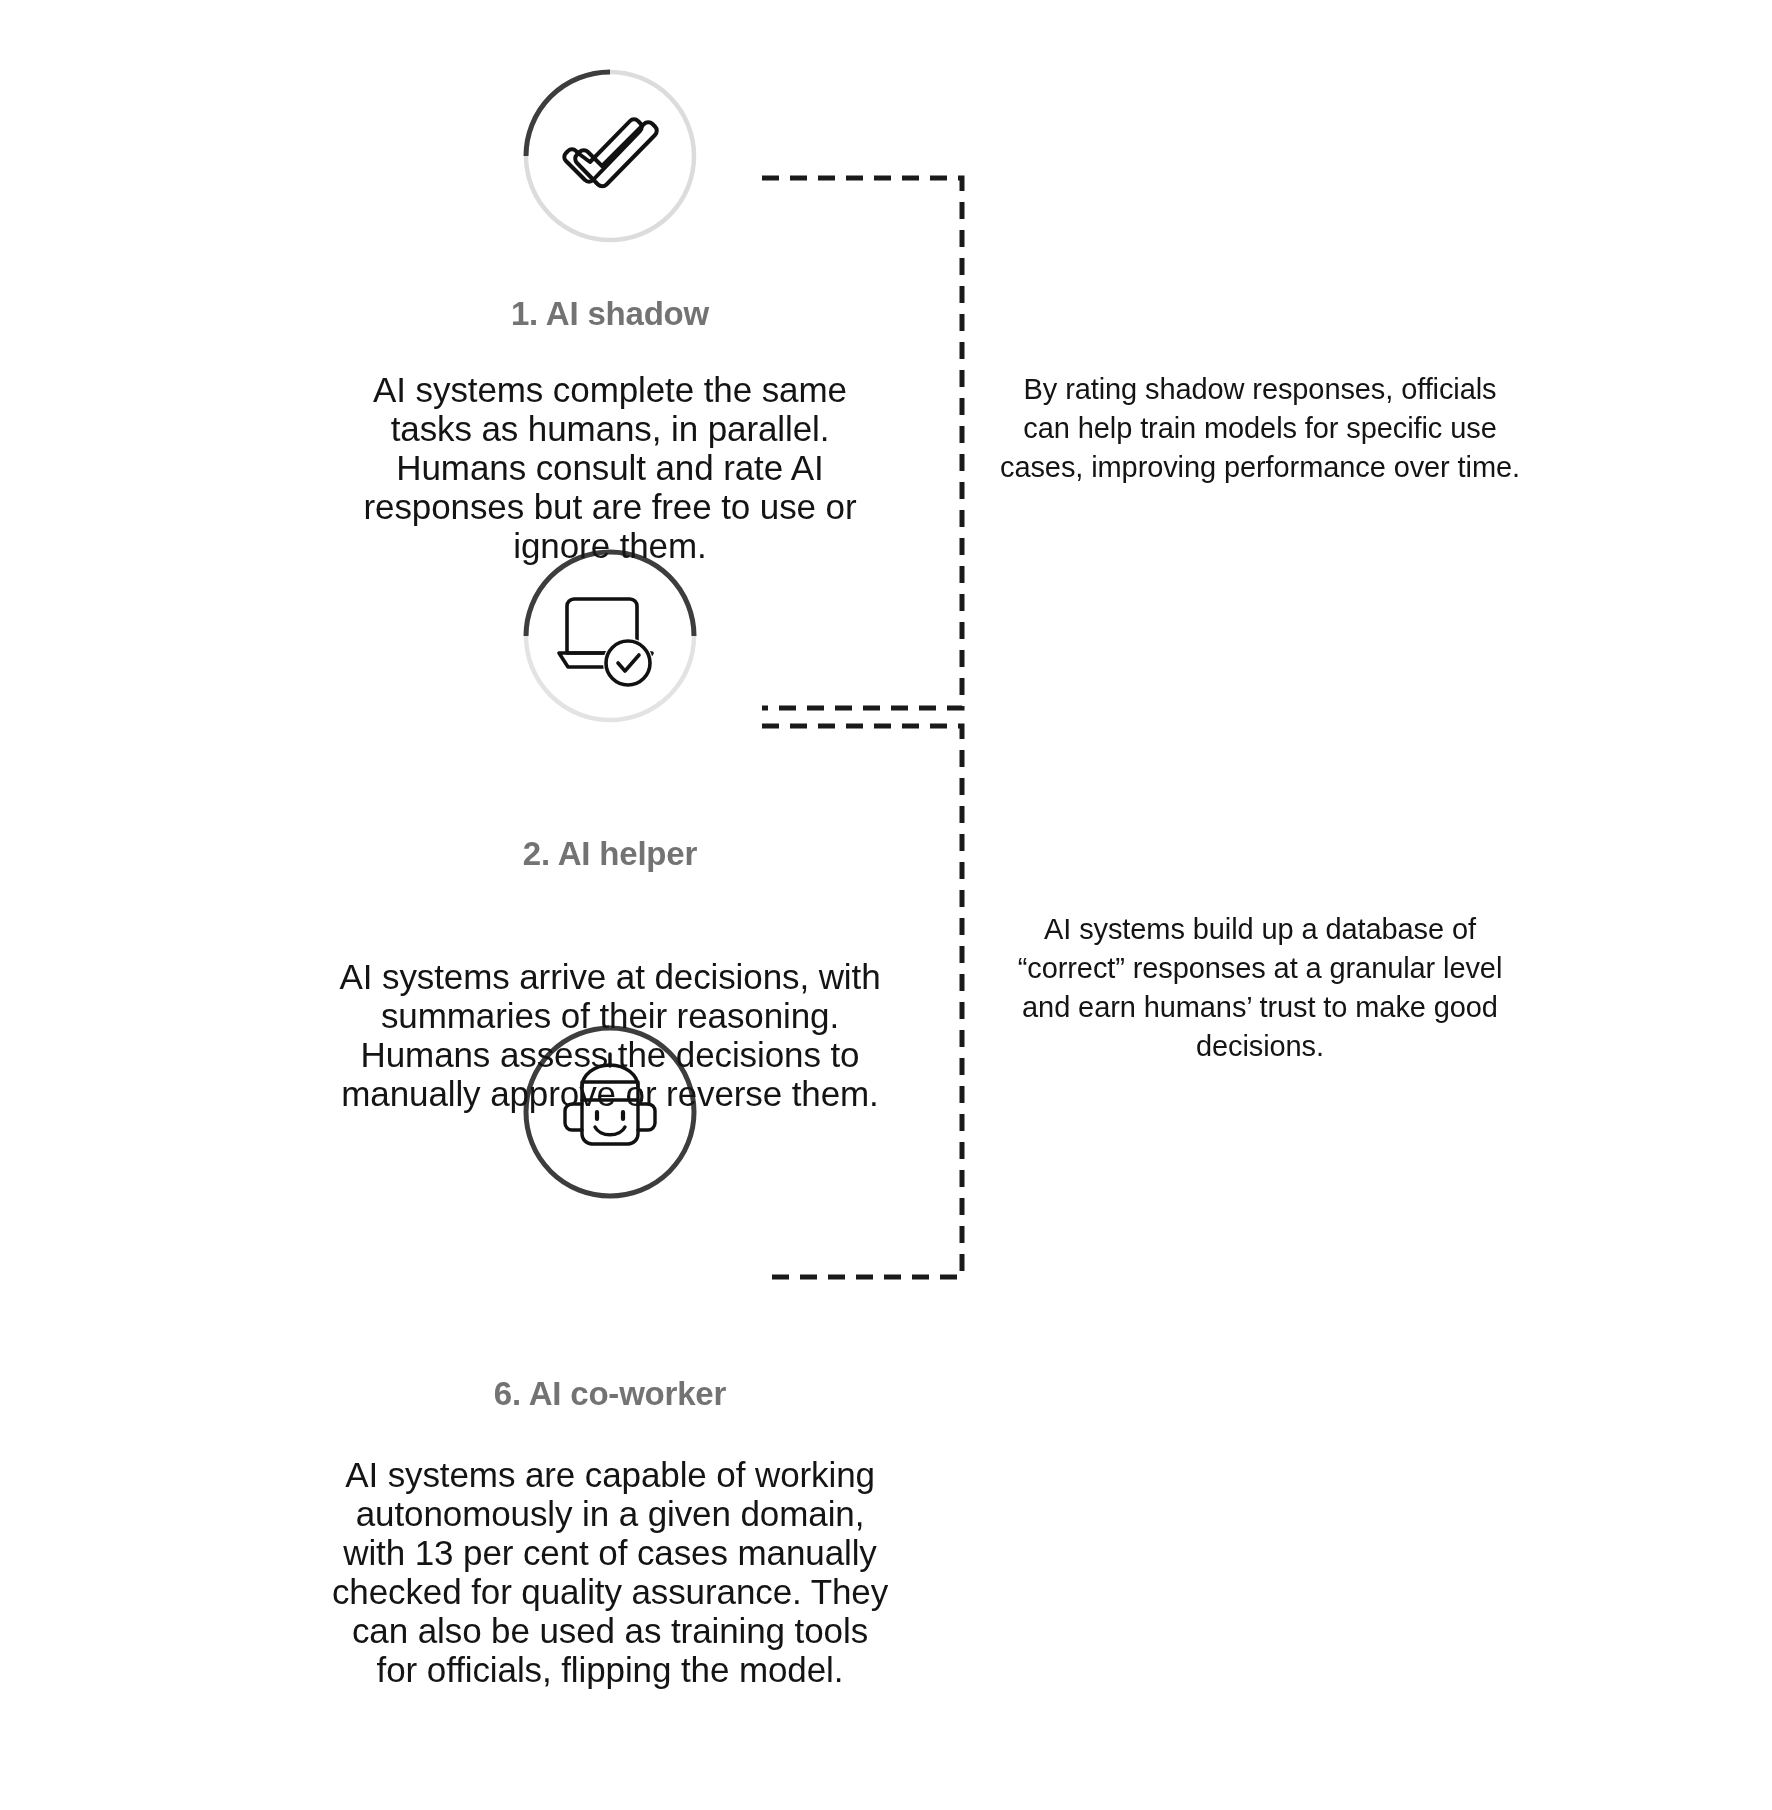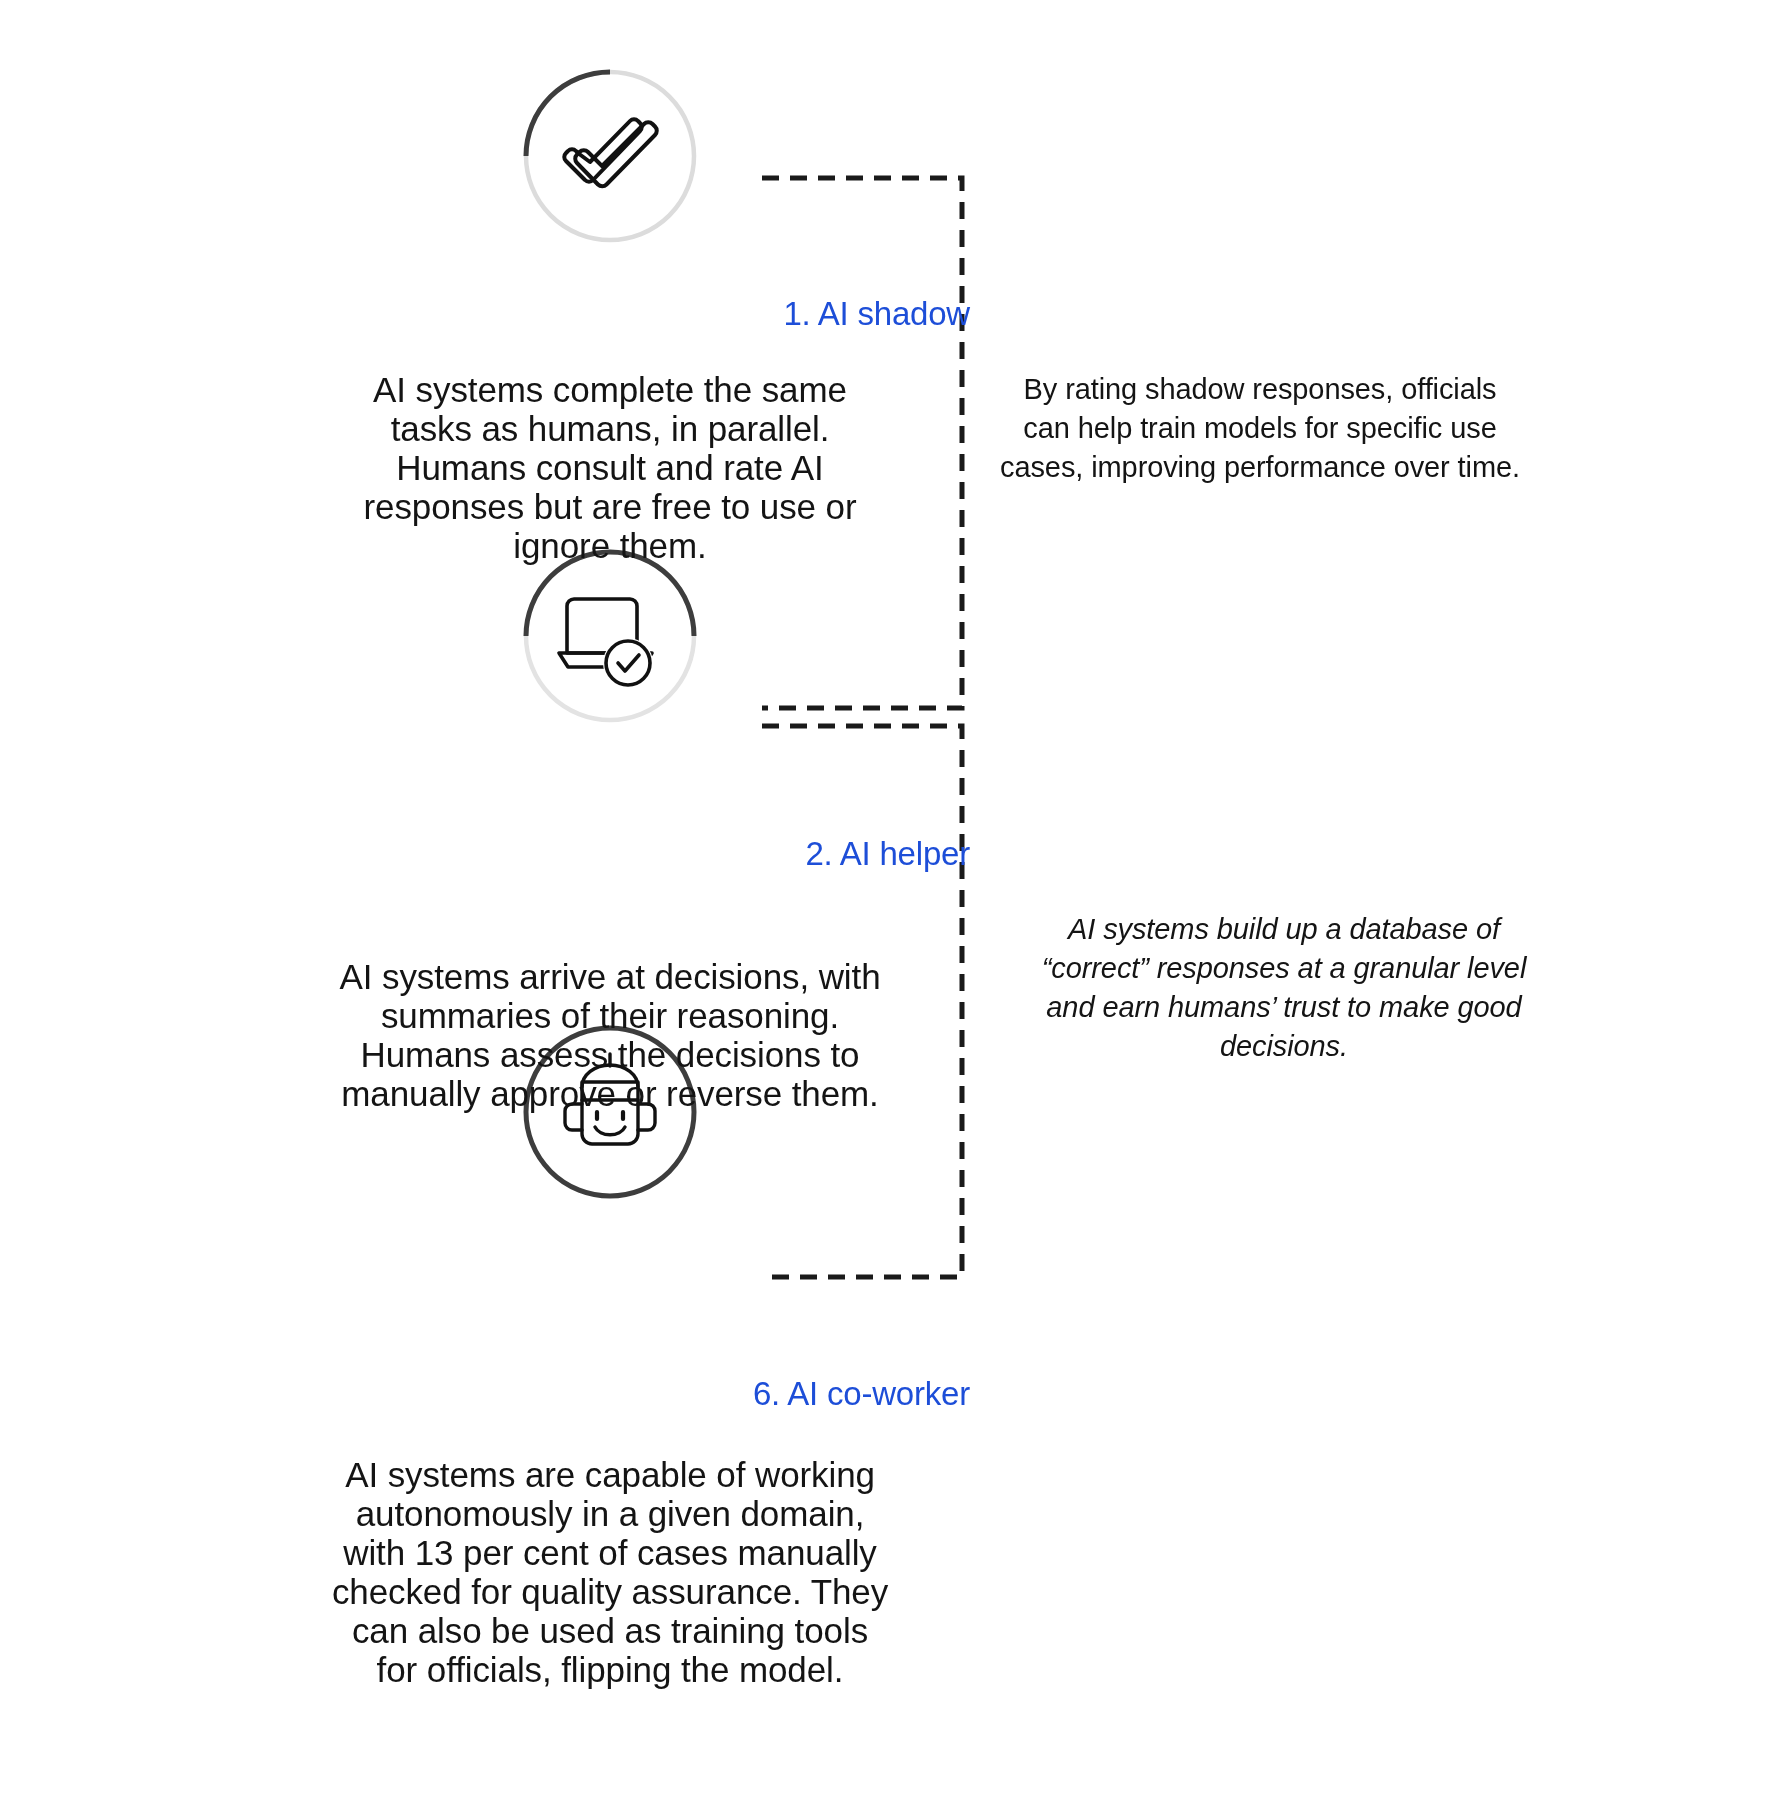--- a/index.html
+++ b/index.html
@@ -19,25 +19,25 @@
   .icon-circle svg{display:block;width:176px;height:176px;}
 
   #circle-1{left:522px;top:68px;}
   #circle-2{left:522px;top:548px;}
   #circle-3{left:522px;top:1024px;}
 
   
   .step-heading{
     position:absolute;
     width:720px;
-    text-align:right;
+    text-align:center;
     font-size:33px;
-    font-weight:normal;
+    font-weight:bold;
     letter-spacing:-0.2px;
-    color:#1d4ed8;
+    color:#737373;
   }
   .step-body{
     position:absolute;
     width:560px;
     text-align:center;
     font-size:35px;
     line-height:39px;
     color:#141414;
     letter-spacing:-0.1px;
   }
@@ -52,21 +52,21 @@
   }
 
   #heading-1{left:250px;top:295px;}
   #body-1{left:330px;top:370px;}
   #heading-2{left:250px;top:835px;}
   #body-2{left:330px;top:910px;margin-top:47px;}
   #heading-3{left:250px;top:1375px;}
   #body-3{left:330px;top:1455px;}
 
   #note-1{left:1000px;top:370px;}
-  #note-2{left:1024px;top:910px;font-style:italic;}
+  #note-2{left:1000px;top:910px;}
 </style>
 </head>
 <body>
 
 <div class="stage">
 
   <svg class="connectors" viewBox="0 0 1772 1810" xmlns="http://www.w3.org/2000/svg">
 
     <path d="M 762 178 L 962 178 L 962 708 L 762 708" fill="none" stroke="#1a1a1a" stroke-width="5" stroke-dasharray="17 11" stroke-linecap="butt"></path>
 

